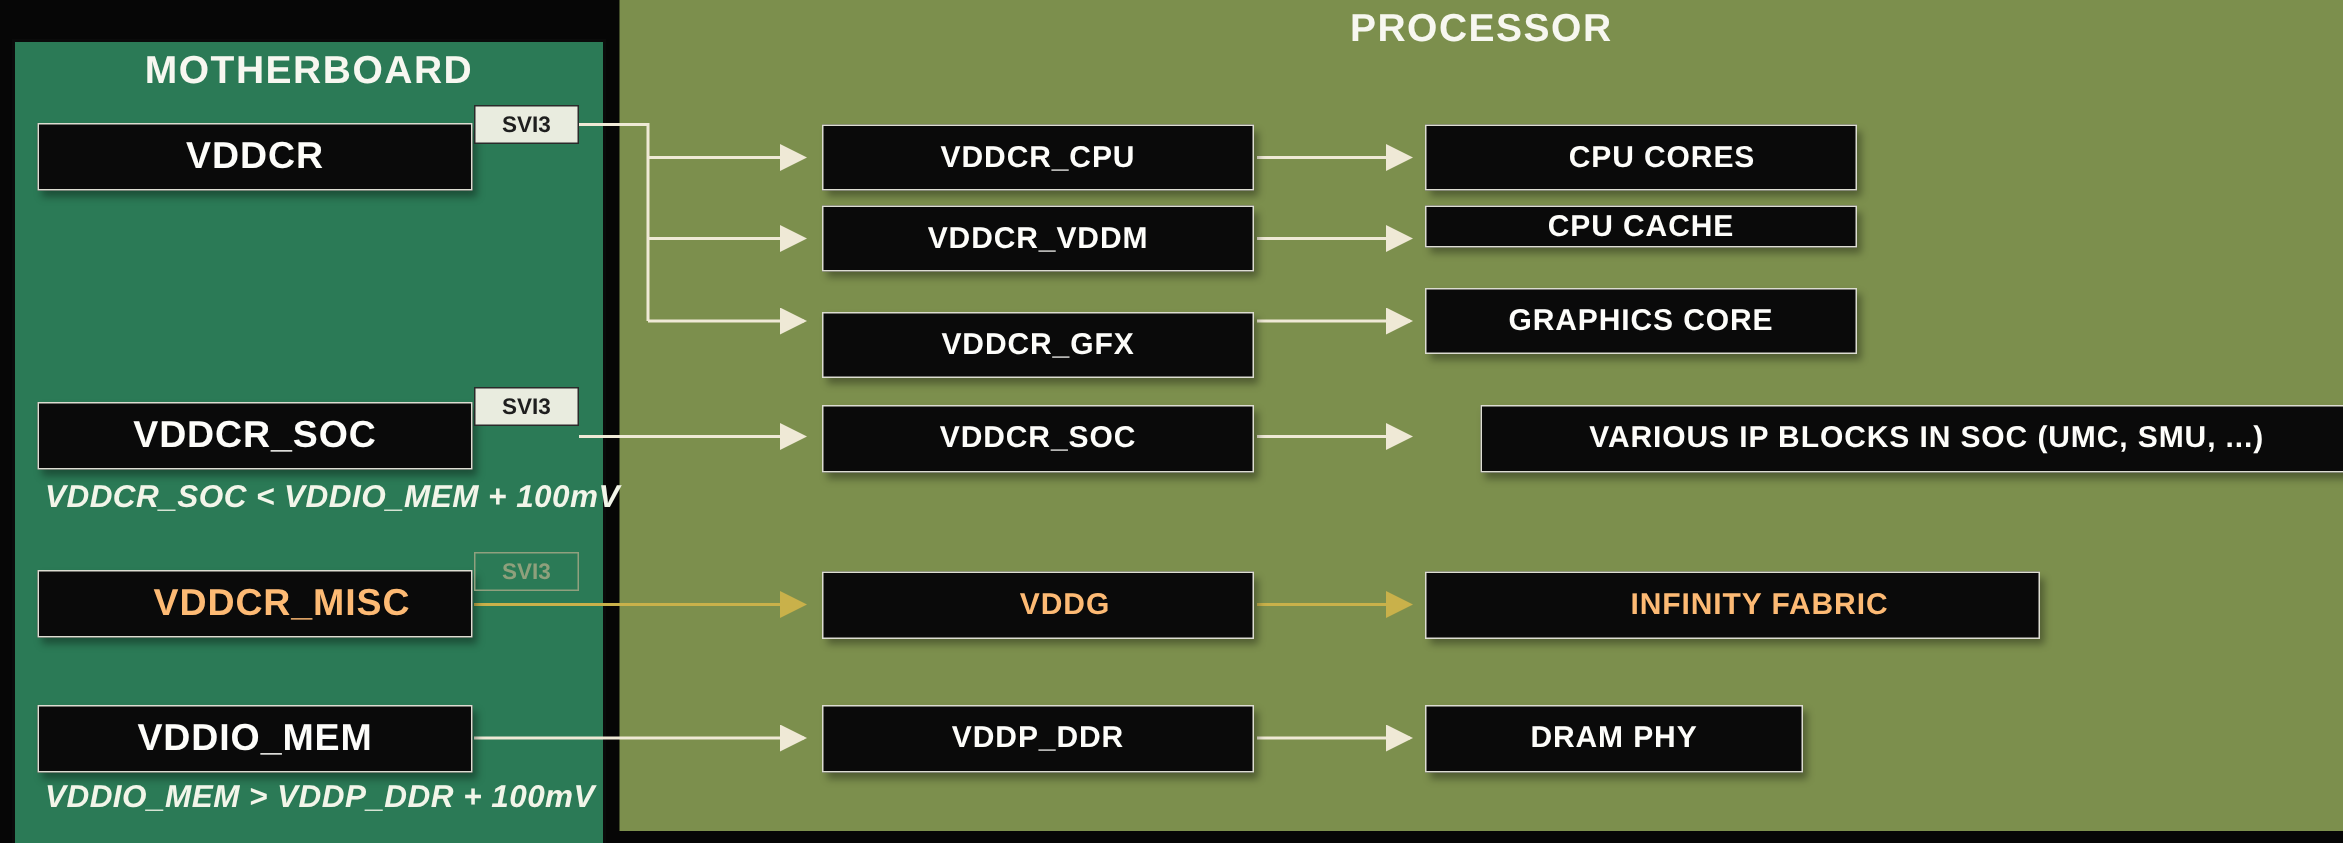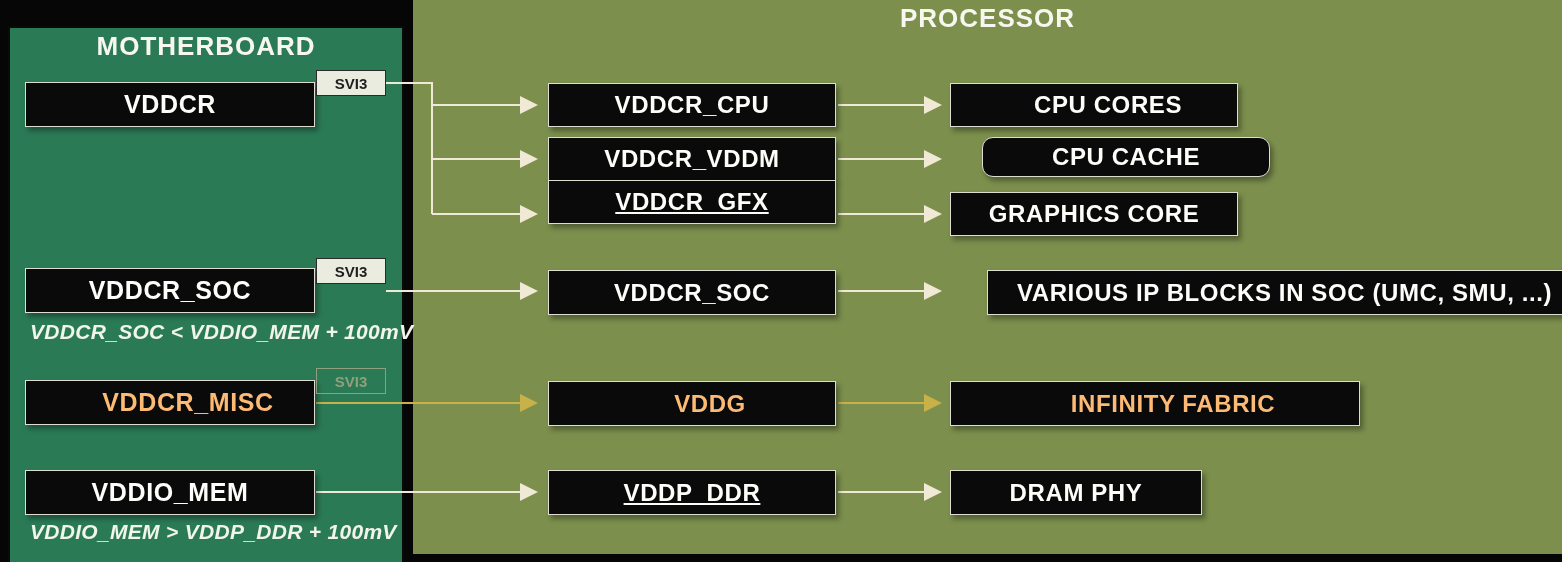--- a/index.html
+++ b/index.html
@@ -11,21 +11,21 @@
   .panel { position:absolute; top:0; height:554px; }
   .panel-left  { left:8px;   width:396px;  background:#2b7a56; border:2px solid #0a0a0a;margin-top:26px; }
   .panel-right { left:413px; width:1149px; background:#7c8f4d; }
 
   .panel-title { position:absolute; top:3px; left:0; width:100%; text-align:center;
                  color:#f7f7f0; font-weight:700; font-size:26px; letter-spacing:1px; }
 
   .arrows { position:absolute; left:0; top:0; }
 
   .box { position:absolute; background:#0a0a0a; border:1px solid #ddddd2;
-         color:#fdfdfa; font-weight:700; font-size:24px; letter-spacing:0.6px;
+         color:#fdfdfa; font-weight:700; font-size:20px; letter-spacing:0.6px;
          display:flex; align-items:center; justify-content:center;
          box-shadow: 3px 4px 5px rgba(0,0,0,0.35); }
   .box.big { font-size:25px; }
   .box.accent { color:#fdba74;padding-left:36px; }
 
   .tag { position:absolute; width:70px; height:26px; background:#e9ecdf; border:1px solid #2a2a2a;
          color:#1e1e1e; font-weight:700; font-size:15px;
          display:flex; align-items:center; justify-content:center; }
   .tag.dim { background:transparent; border:1px solid #90a07e; color:#8fa07c; }
 
@@ -41,28 +41,28 @@
   .t-1 { left:316px; top:70px; }
   .t-2 { left:316px; top:258px; }
   .t-3 { left:316px; top:368px; }
 
   .n-1 { left:30px; top:320px; }
   .n-2 { left:30px; top:520px; }
 
   
   .b-cpu  { left:548px; top:83px;  width:288px; height:44px; }
   .b-vddm { left:548px; top:137px; width:288px; height:44px; }
-  .b-gfx  { left:548px; top:180px; width:288px; height:44px;text-decoration:underline; }
+  .b-gfx  { left:548px; top:208px; width:288px; height:44px; }
   .b-soc2 { left:548px; top:270px; width:288px; height:45px; }
   .b-vddg { left:548px; top:381px; width:288px; height:45px; }
-  .b-ddr  { left:548px; top:470px; width:288px; height:45px;text-decoration:underline; }
+  .b-ddr  { left:548px; top:470px; width:288px; height:45px; }
 
   
   .b-cores  { left:950px; top:83px;  width:288px; height:44px;padding-left:28px; }
-  .b-cache  { left:982px; top:137px; width:288px; height:40px;border-radius:11px; }
+  .b-cache  { left:950px; top:137px; width:288px; height:28px; }
   .b-gcore  { left:950px; top:192px; width:288px; height:44px;text-align:center; }
   .b-ip     { left:987px; top:270px; width:595px; height:45px; }
   .b-fabric { left:950px; top:381px; width:410px; height:45px; }
   .b-dram   { left:950px; top:470px; width:252px; height:45px; }
 </style>
 </head>
 <body>
 
 <div class="stage">
 

